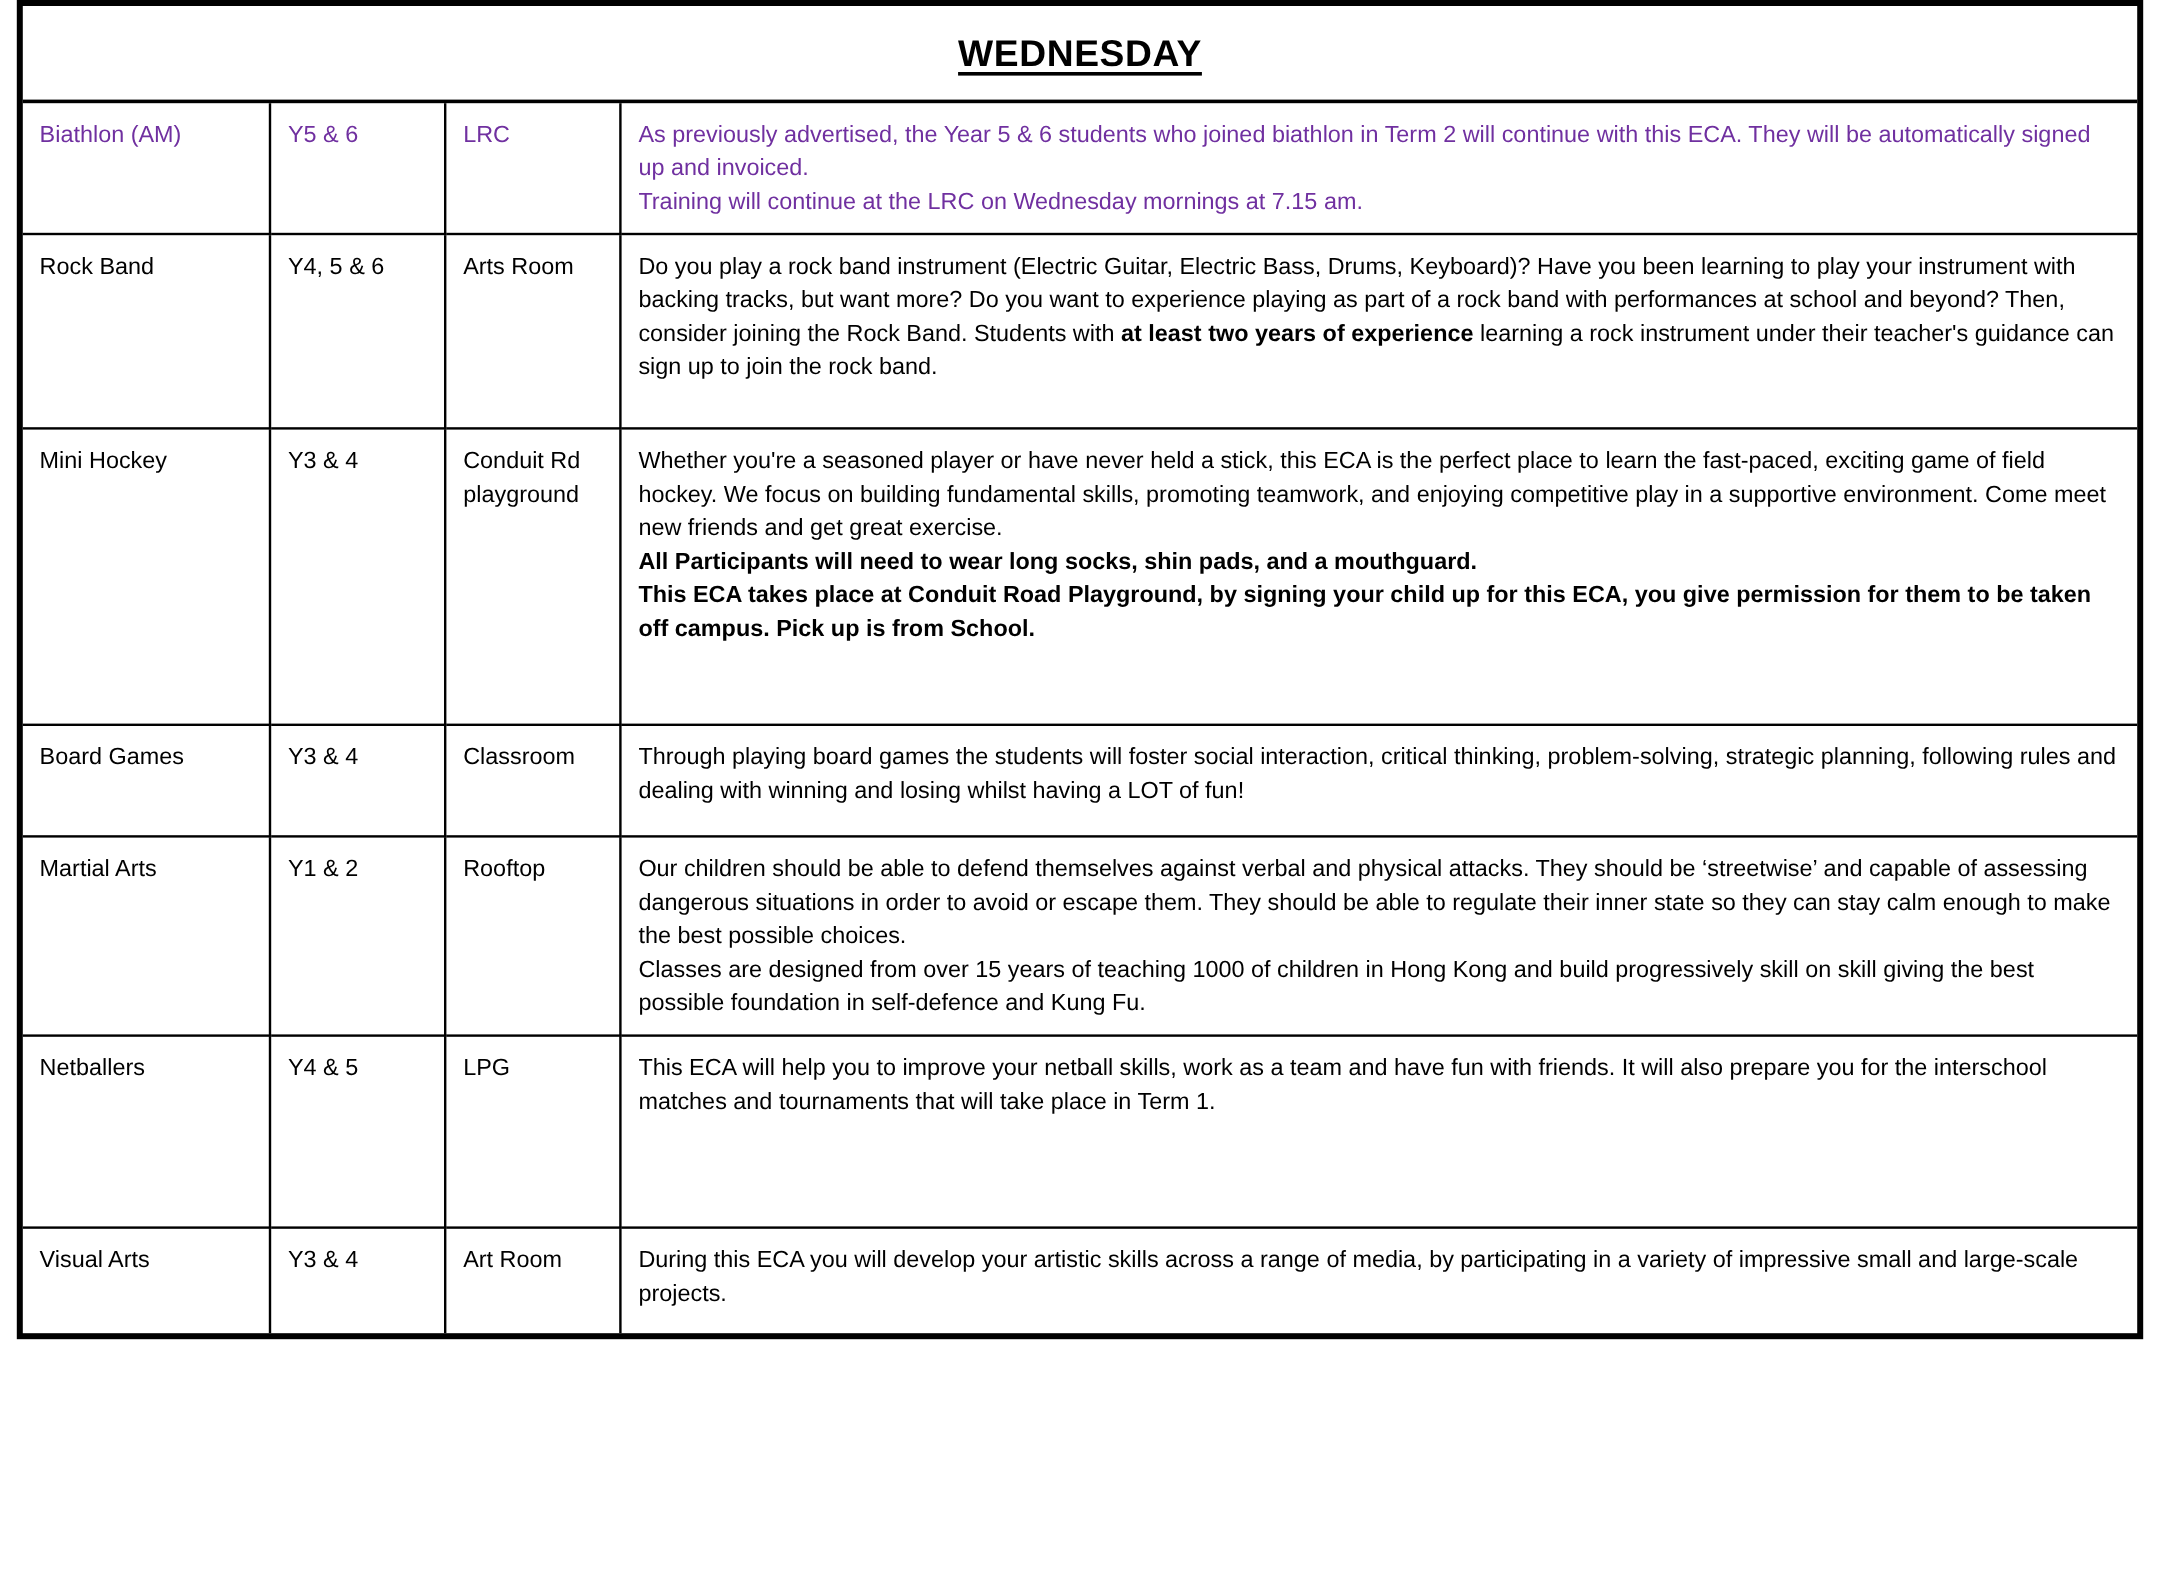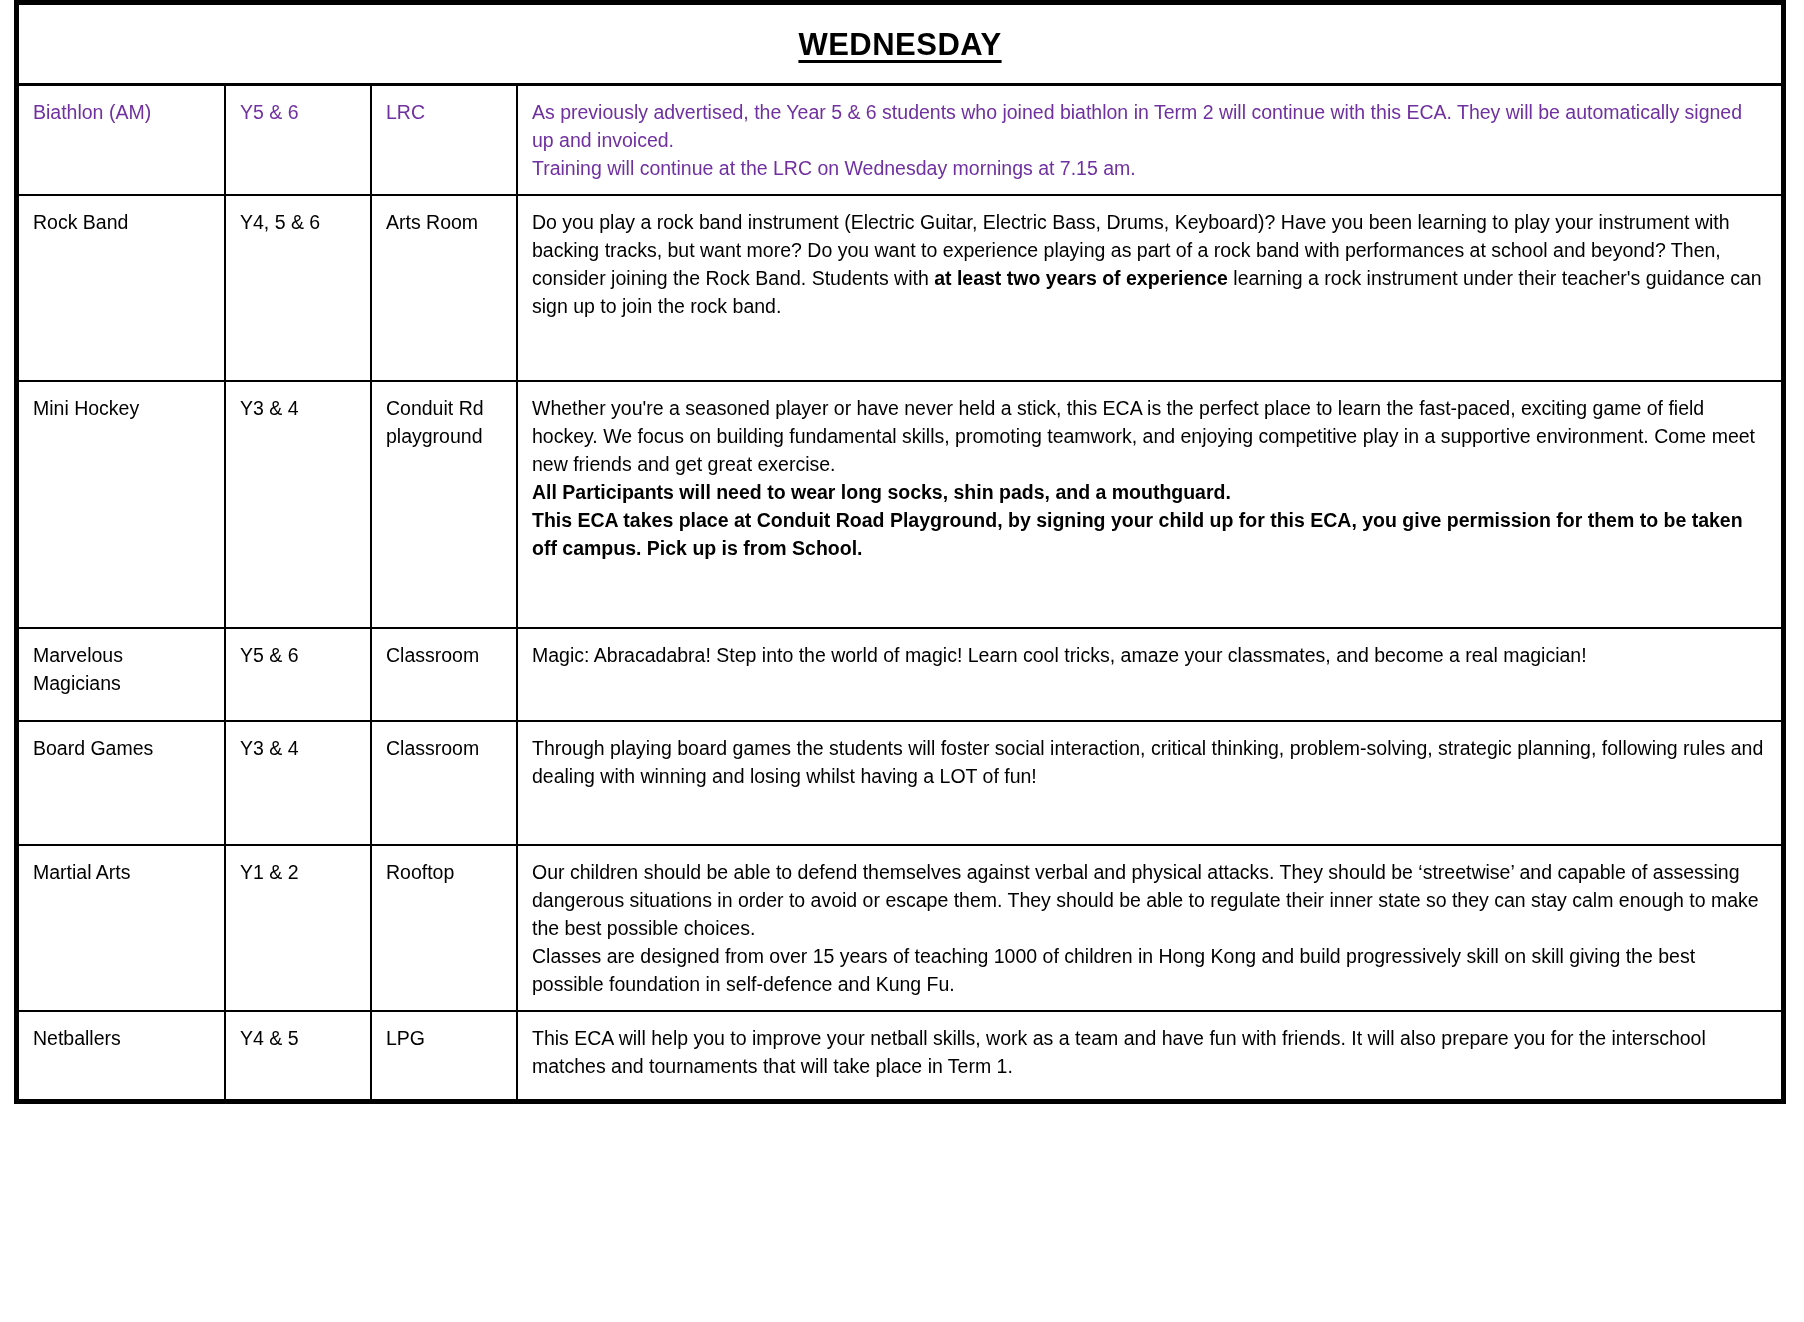--- a/index.html
+++ b/index.html
@@ -51,21 +51,21 @@
   col.c-activity { width: 206px; }
   col.c-years    { width: 146px; }
   col.c-location { width: 146px; }
   col.c-desc     { width: auto;  }
   td.cell-desc { padding-left: 15px; padding-right: 18px; }
   .para { margin: 0; }
   .para .b { font-weight: 700; }
   tr.purple td, tr.purple .para span { color: #7030A0; }
   
   tbody tr:nth-child(1) { height: 104px; }
-  tbody tr:nth-child(2) { height: 186px; margin-left: 48px; }
+  tbody tr:nth-child(2) { height: 162px; margin-left: 48px; }
   tbody tr:nth-child(3) { height: 247px; }
   tbody tr:nth-child(4) { height: 93px;  }
   tbody tr:nth-child(5) { height: 124px; }
   tbody tr:nth-child(6) { height: 160px; }
   tbody tr:nth-child(7) { height: 88px;  }
   tbody tr:nth-child(8) { height: 90px;  }
 </style>
 </head>
 <body>
 
@@ -102,28 +102,20 @@
     <td class="cell-activity">Mini Hockey</td>
     <td class="cell-years">Y3 &amp; 4</td>
     <td class="cell-location">Conduit Rd playground</td>
     <td class="cell-desc">
             <div class="para"><span>Whether you're a seasoned player or have never held a stick, this ECA is the perfect place to learn the fast-paced, exciting game of field hockey. We focus on building fundamental skills, promoting teamwork, and enjoying competitive play in a supportive environment. Come meet new friends and get great exercise.</span></div>
             <div class="para"><span class="b">All Participants will need to wear long socks, shin pads, and a mouthguard.</span></div>
             <div class="para"><span class="b">This ECA takes place at Conduit Road Playground, by signing your child up for this ECA, you give permission for them to be taken off campus. Pick up is from School.</span></div>
           </td>
   </tr>
         <tr>
-    <td class="cell-activity">Marvelous Magicians</td>
-    <td class="cell-years">Y5 &amp; 6</td>
-    <td class="cell-location">Classroom</td>
-    <td class="cell-desc">
-            <div class="para"><span>Magic: Abracadabra! Step into the world of magic! Learn cool tricks, amaze your classmates, and become a real magician!</span></div>
-          </td>
-  </tr>
-        <tr>
     <td class="cell-activity">Board Games</td>
     <td class="cell-years">Y3 &amp; 4</td>
     <td class="cell-location">Classroom</td>
     <td class="cell-desc">
             <div class="para"><span>Through playing board games the students will foster social interaction, critical thinking, problem-solving, strategic planning, following rules and dealing with winning and losing whilst having a LOT of fun!</span></div>
           </td>
   </tr>
         <tr>
     <td class="cell-activity">Martial Arts</td>
     <td class="cell-years">Y1 &amp; 2</td>
@@ -134,15 +126,23 @@
           </td>
   </tr>
         <tr>
     <td class="cell-activity">Netballers</td>
     <td class="cell-years">Y4 &amp; 5</td>
     <td class="cell-location">LPG</td>
     <td class="cell-desc">
             <div class="para"><span>This ECA will help you to improve your netball skills, work as a team and have fun with friends. It will also prepare you for the interschool matches and tournaments that will take place in Term 1.</span></div>
           </td>
   </tr>
+        <tr>
+    <td class="cell-activity">Visual Arts</td>
+    <td class="cell-years">Y3 &amp; 4</td>
+    <td class="cell-location">Art Room</td>
+    <td class="cell-desc">
+            <div class="para"><span>During this ECA you will develop your artistic skills across a range of media, by participating in a variety of impressive small and large-scale projects.</span></div>
+          </td>
+  </tr>
       </tbody>
   </table>
 </div>
 
 </body></html>

